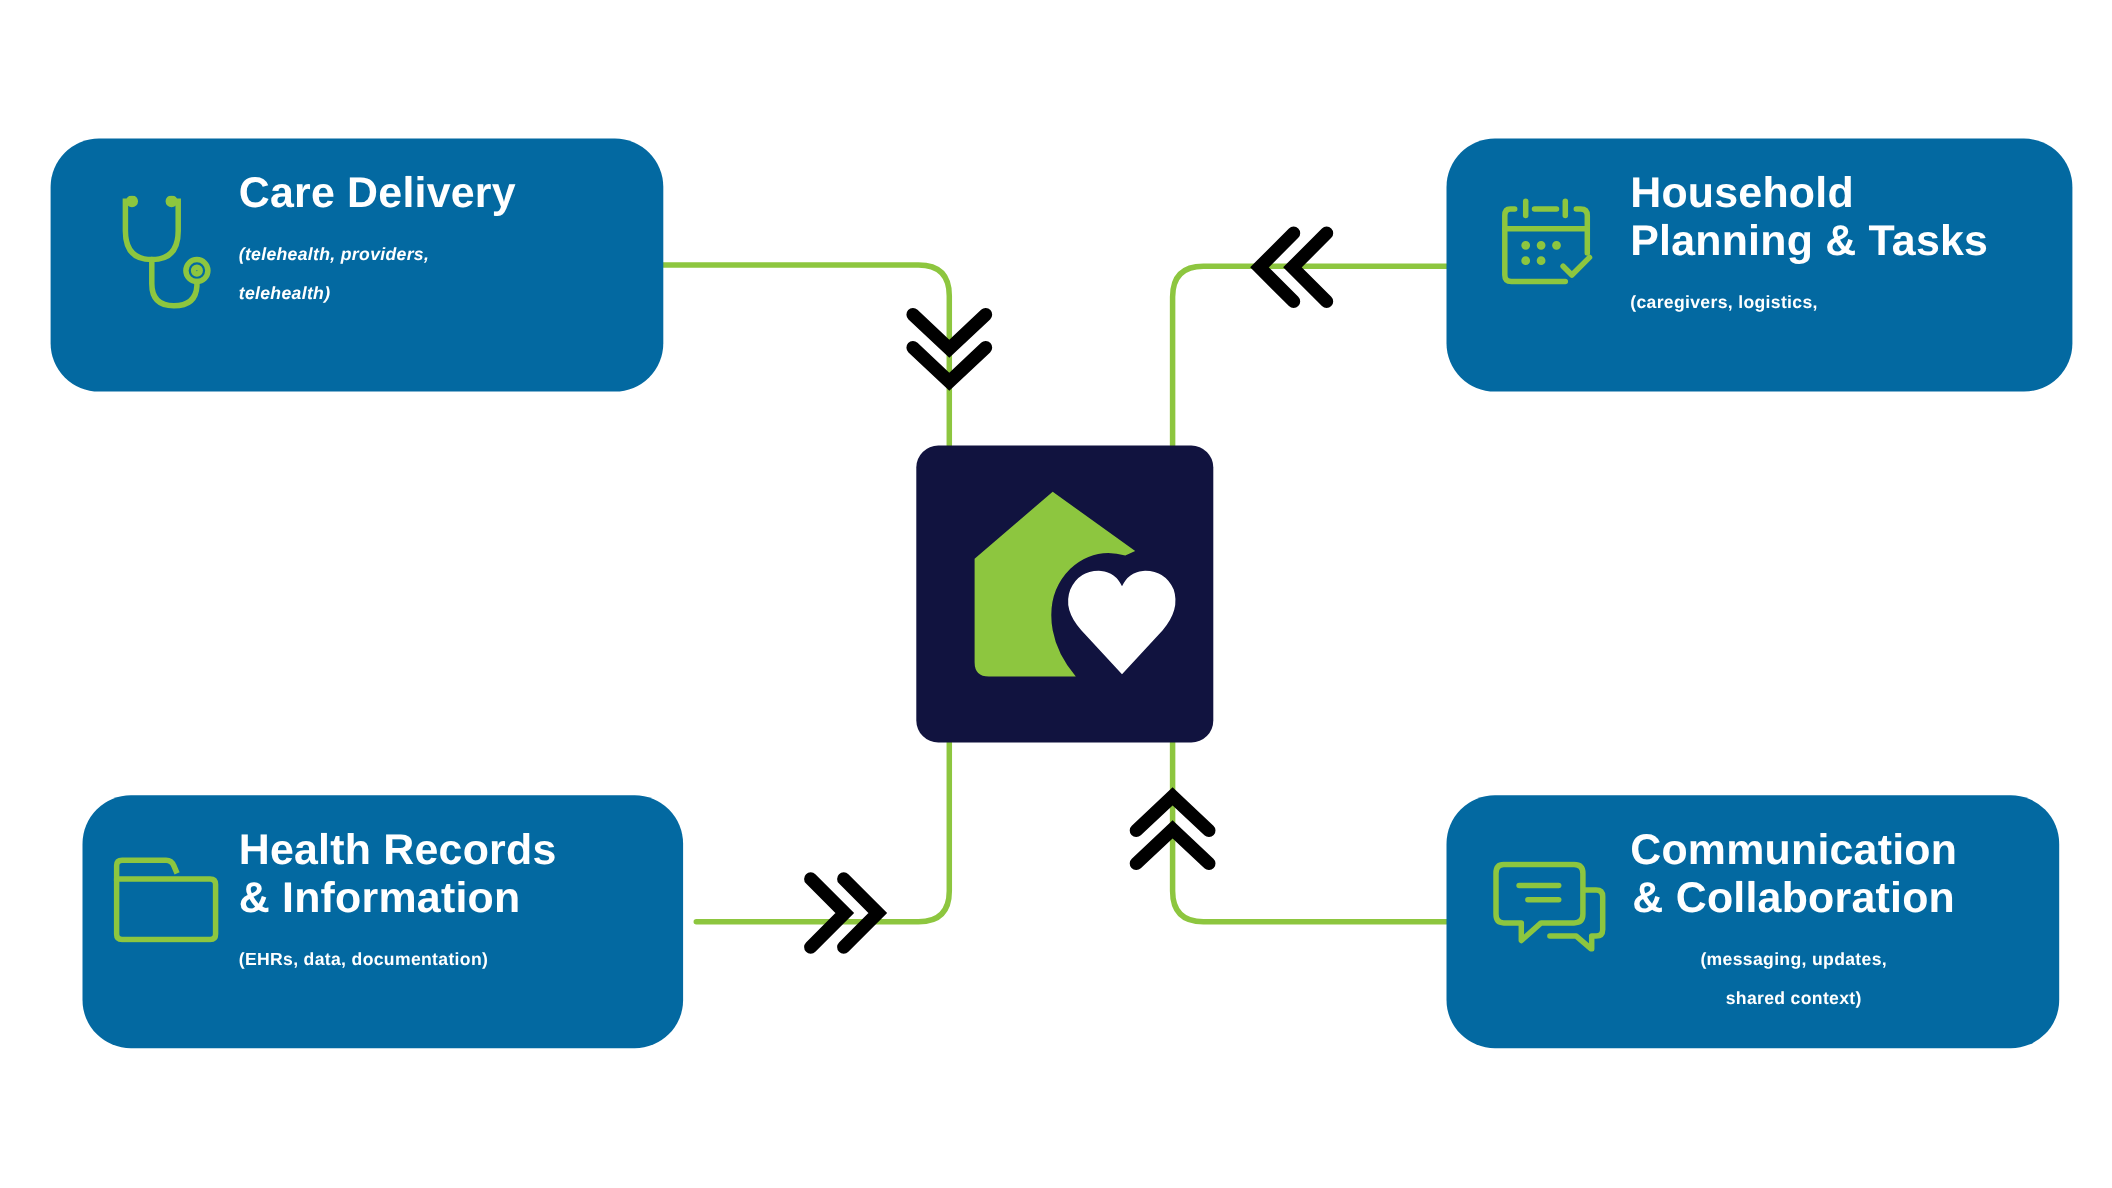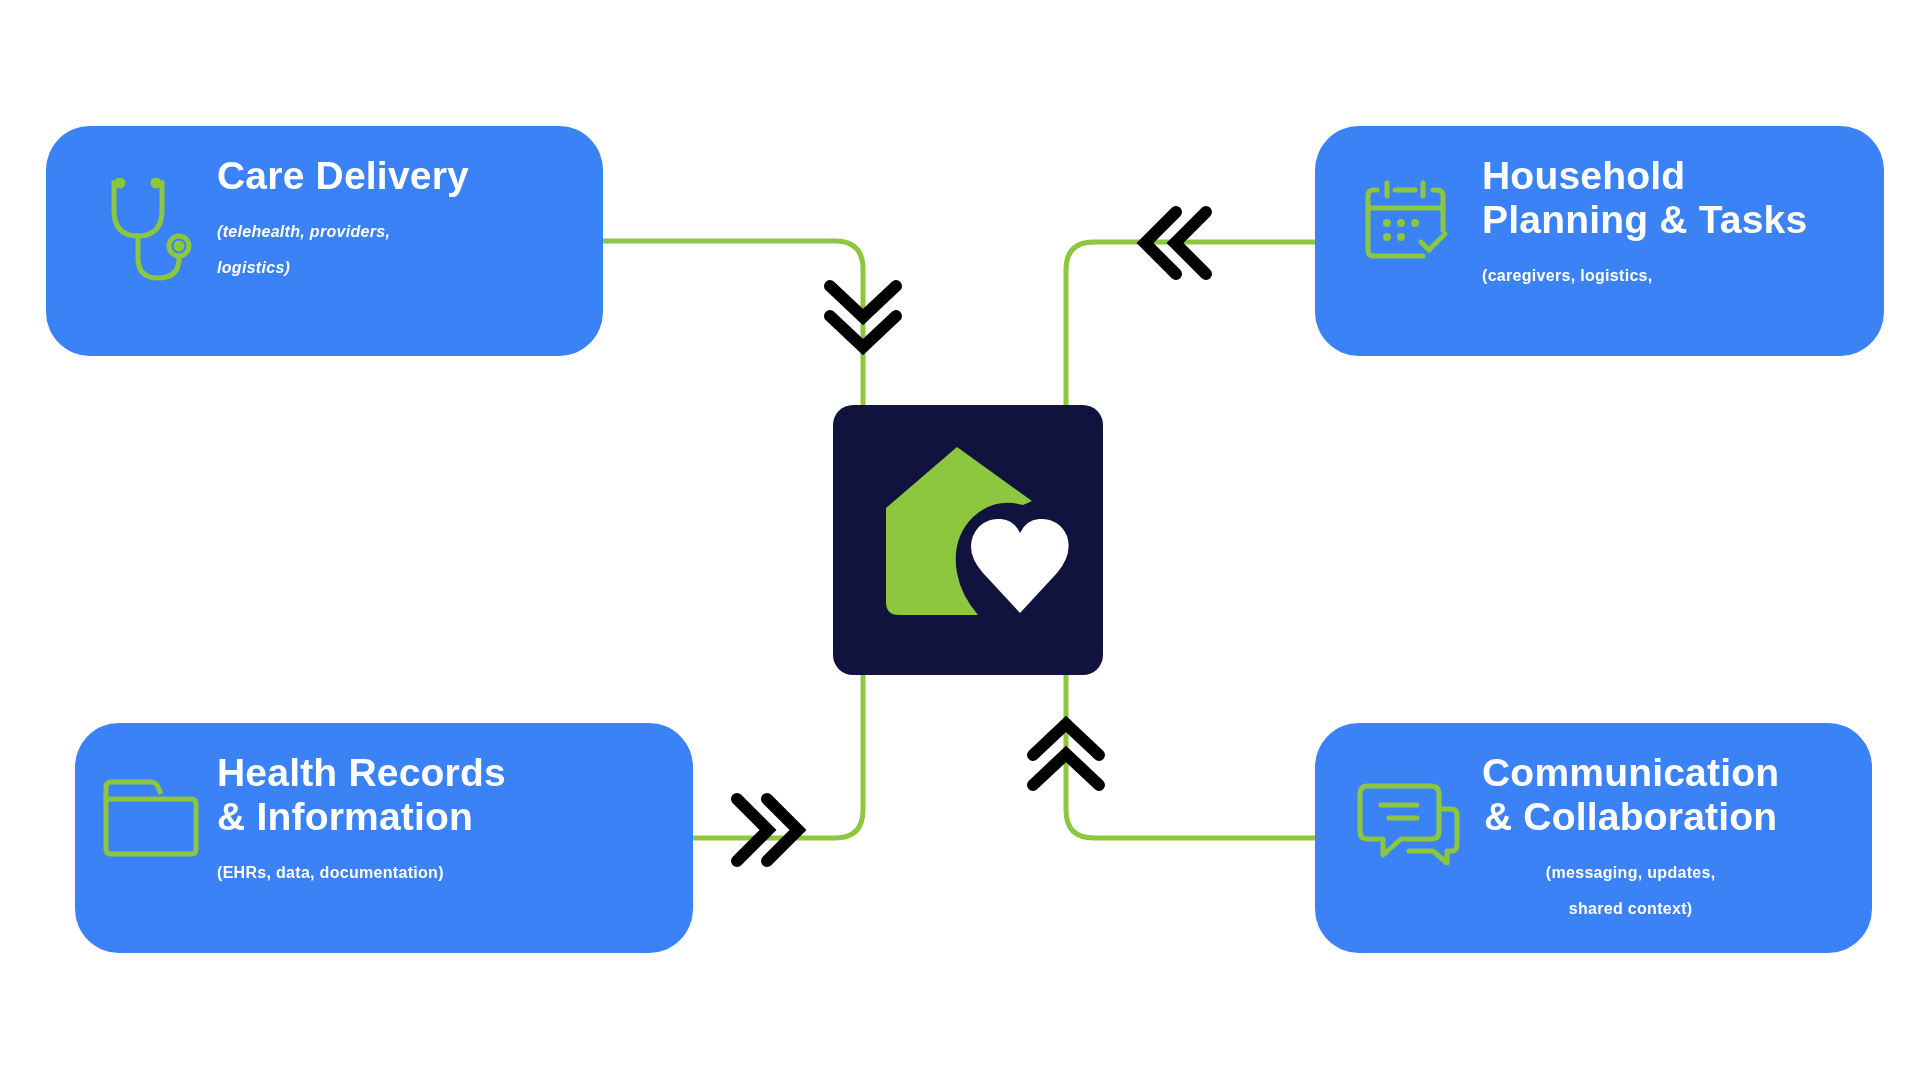--- a/index.html
+++ b/index.html
@@ -1,27 +1,27 @@
 <!DOCTYPE html>
 <html><head>
 <meta charset="utf-8">
 <style>
   html, body { margin:0; padding:0; }
   body { width:1920px; height:1080px; background:#ffffff; position:relative; overflow:hidden;
          font-family:"Liberation Sans", sans-serif; }
   .connectors { position:absolute; left:0; top:0; width:1920px; height:1080px; }
-  .card { position:absolute; width:557px; height:230px; background:#3b82f6; border-radius:44px; }
+  .card { position:absolute; width:557px; height:230px; background:#0369a1; border-radius:44px; }
   .card .icon { position:absolute; }
   .card .text { position:absolute; color:#ffffff; }
   .card .title { font-size:39px; font-weight:bold; line-height:44px; letter-spacing:0.2px; }
   .card .subtitle { font-size:16px; font-weight:bold; line-height:36px; margin-top:16px; letter-spacing:0.3px; }
   .card .subtitle.italic { font-style:italic; }
   #card-care { left:46px; top:126px; }
   #card-household { left:1315px; top:126px;padding-left:12px; }
-  #card-health { left:75px; top:723px; width:618px; }
+  #card-health { left:75px; top:723px; width:546px; }
   #card-comm { left:1315px; top:723px; }
   #card-care .icon { left:64px; top:52px; }
   #card-care .text { left:171px; top:28px; }
   #card-household .icon { left:50px; top:54px; }
   #card-household .text { left:167px; top:28px; }
   #card-health .icon { left:28px; top:56px; }
   #card-health .text { left:142px; top:28px; }
   #card-comm .icon { left:42px; top:60px; }
   #card-comm .text { left:167px; top:28px;text-align:center; }
   .hub { position:absolute; left:833px; top:405px; width:270px; height:270px; background:#11133f; border-radius:20px; }
@@ -74,21 +74,21 @@
       <circle cx="69" cy="68" r="10"></circle>
       <circle cx="69" cy="68" r="3"></circle>
     </svg>
   </div>
   <div class="text">
     <div class="title">
       <div>Care Delivery</div>
     </div>
     <div class="subtitle italic">
       <div>(telehealth, providers,</div>
-      <div>logistics)</div>
+      <div>telehealth)</div>
     </div>
   </div>
 </div>
 
 <div class="card" id="card-household">
   <div class="icon">
     <svg width="84" height="80" viewBox="0 0 84 80" fill="none" stroke="#8dc63f" stroke-width="5" stroke-linecap="round" stroke-linejoin="round">
       <path d="M12 10 H8 Q3 10 3 16 V70 Q3 76 9 76 H58"></path>
       <path d="M78 50 V16 Q78 10 72 10 H68"></path>
       <line x1="22" y1="3" x2="22" y2="16"></line>

